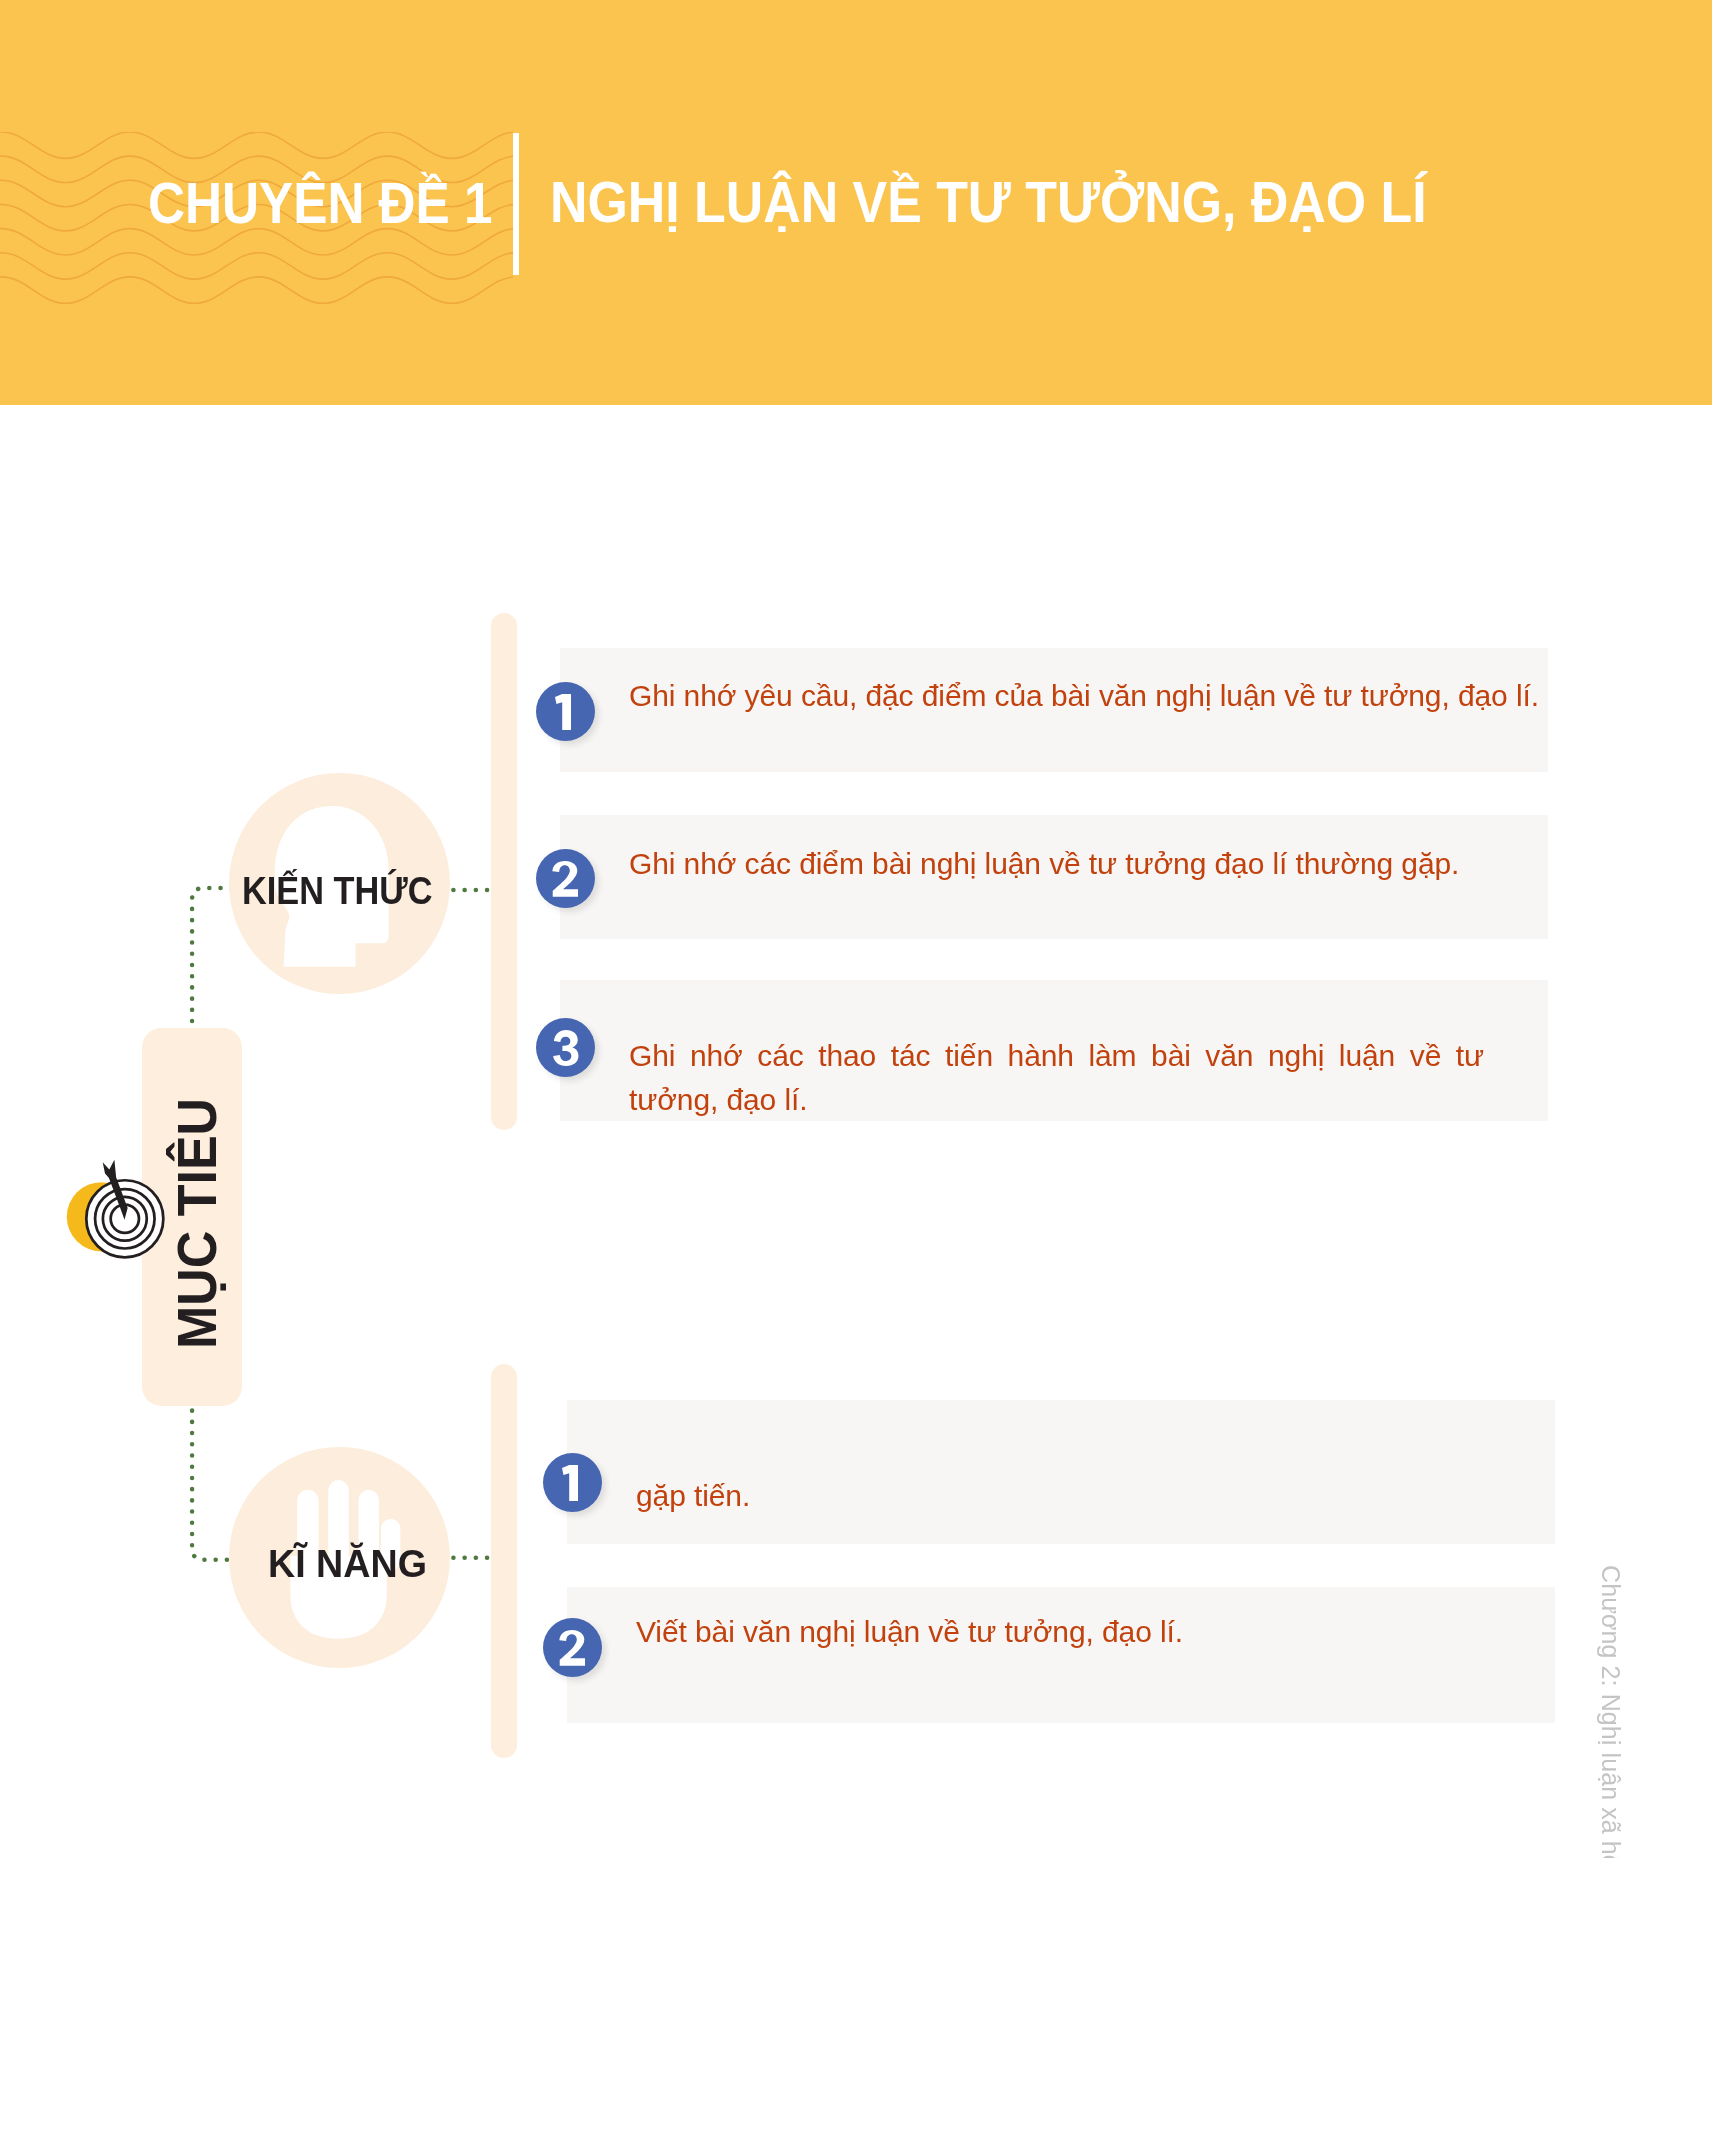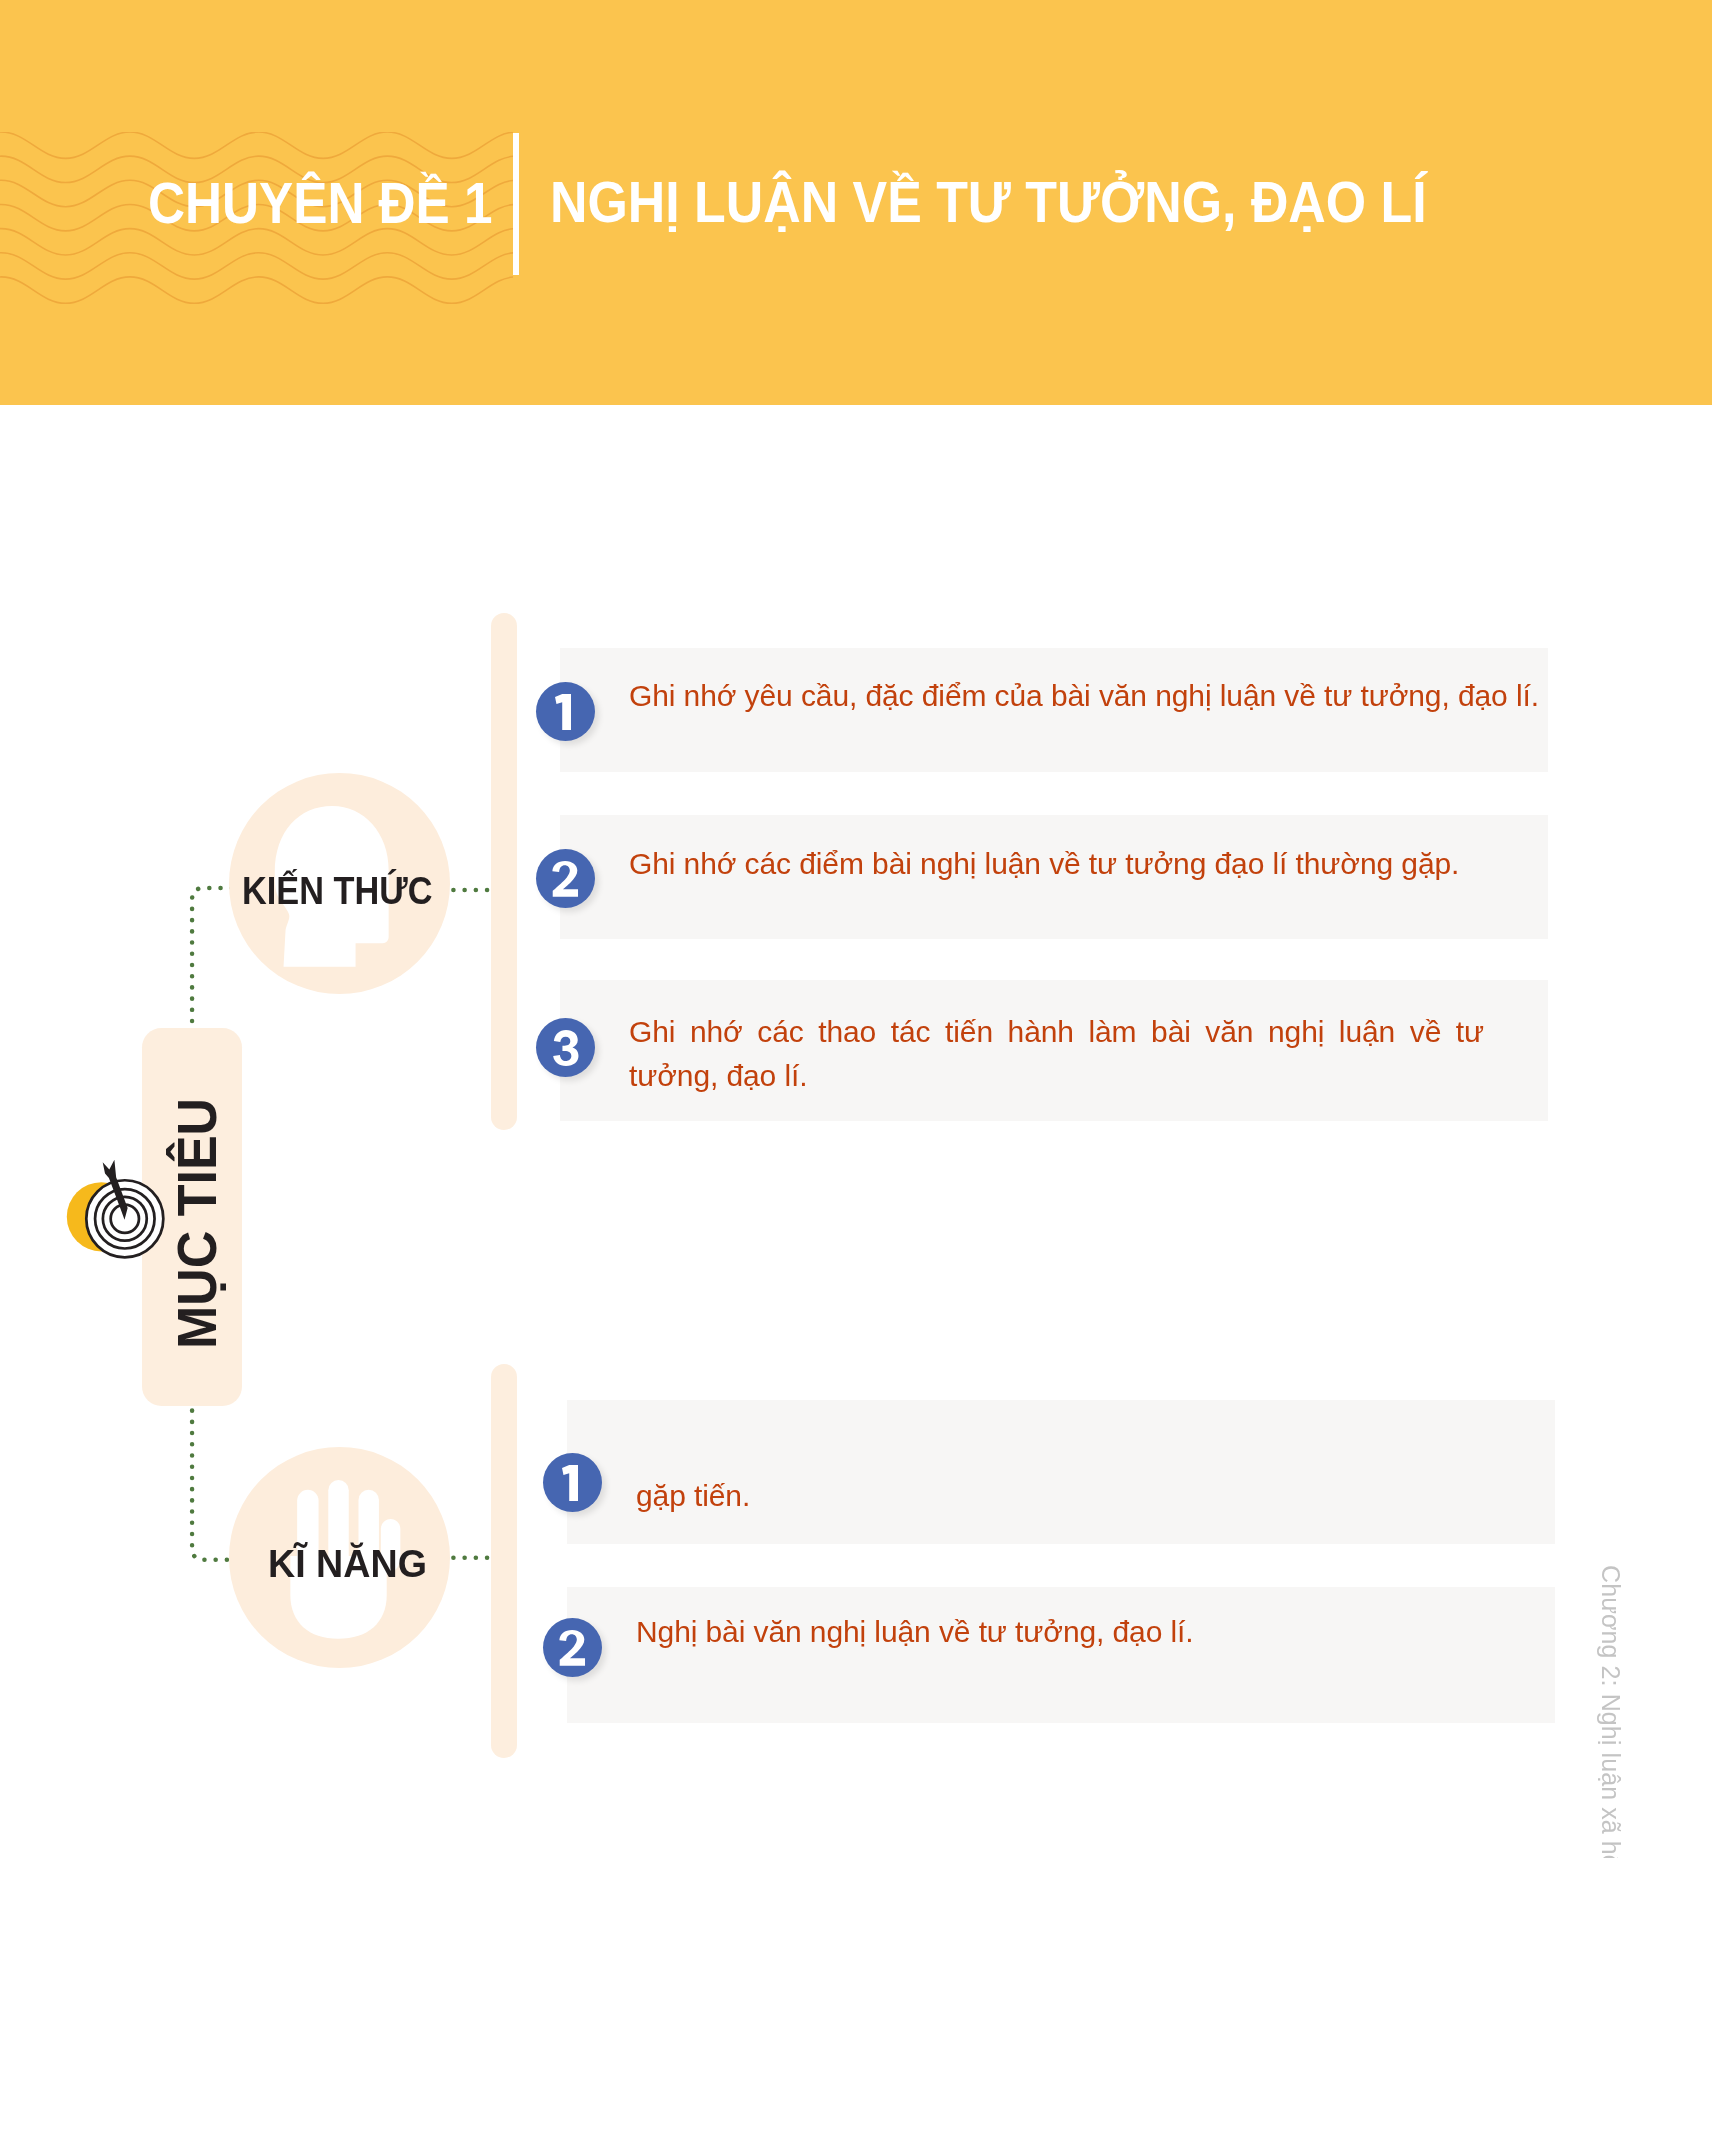--- a/index.html
+++ b/index.html
@@ -24,21 +24,21 @@
 
   
   .rowbox{position:absolute;background:#F7F6F5;}
   .rownum{position:absolute;width:59px;height:59px;border-radius:50%;
        background:#4666B1;color:#ffffff;font-weight:700;font-size:37px;
        display:flex;align-items:center;justify-content:center;line-height:1;
        box-shadow:3.9px 3.9px 6.8px rgba(0,0,0,0.10);}
   .rownum svg{display:block;}
   .rowtxt{position:absolute;color:#c2410c;font-size:30px;line-height:44px;
        letter-spacing:-0.1px;}
-  .just{text-align:justify;}
+  .just{text-align:justify;margin-top:24px;}
 
   
   .badge{position:absolute;width:221px;height:221px;border-radius:50%;background:#FDEDDC;}
   .badgeicon{position:absolute;}
   .badgelabel{position:absolute;color:#231F20;font-weight:700;font-size:39px;line-height:39px;
        white-space:nowrap;transform-origin:left top;}
 
   
   .goalbox{position:absolute;left:142px;top:1028px;width:100px;height:378px;
        background:#FDEEDE;border-radius:19.5px;}
@@ -183,21 +183,21 @@
       <br>
       <span>gặp tiến.</span>
     </div>
 
     <div class="rowbox" style="left:567px;top:1587px;width:988px;height:136px;"></div>
     <div class="rownum" style="left:543px;top:1618px;">
         <svg class="dgsvg" viewBox="0 0 74 101" height="36" width="26.4">
           <use class="dguse" fill="#ffffff" href="#dg2"></use>
         </svg>
       </div>
-    <div class="rowtxt" style="left:636px;top:1610px;width:917px;">Nghị bài văn nghị luận về tư tưởng, đạo lí.</div>
+    <div class="rowtxt" style="left:636px;top:1610px;width:917px;">Viết bài văn nghị luận về tư tưởng, đạo lí.</div>
   </div>
 
   <div>
     <div class="siderun">Chương 2: Nghị luận xã hội</div>
     <div class="sidesq" style="top:1890px;"></div>
     <div class="sidenum">85</div>
     <div class="sidesq" style="top:2003px;"></div>
   </div>
   <div class="cornerbg"></div>
   <div class="cornersq"></div>

